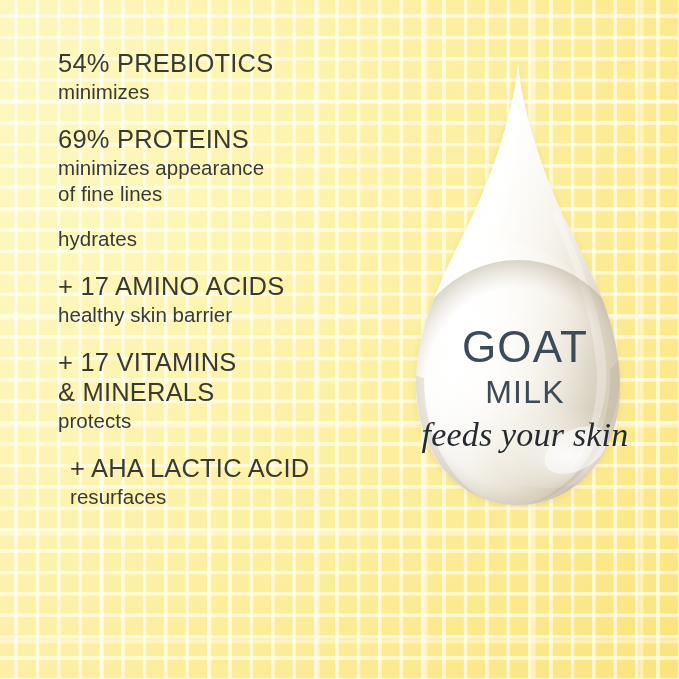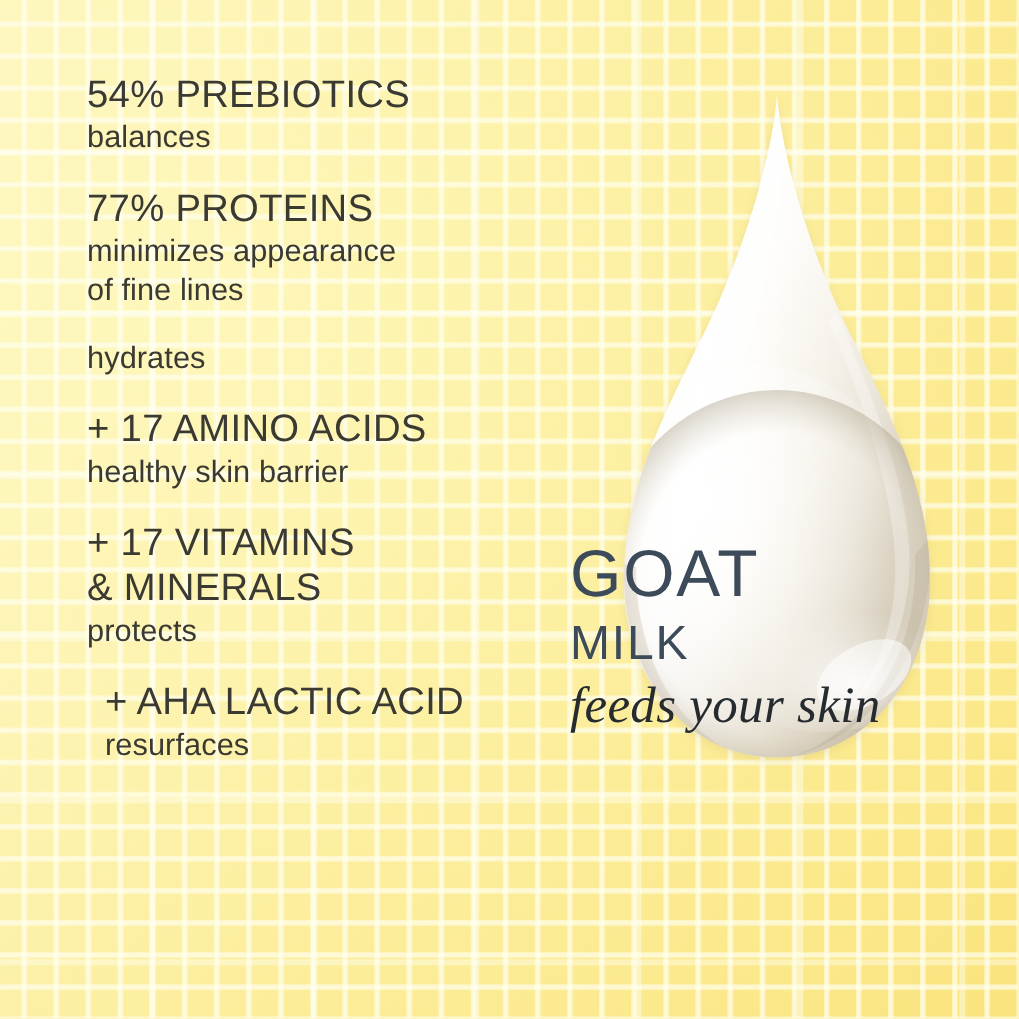--- a/index.html
+++ b/index.html
@@ -122,22 +122,22 @@
     display: block;
     filter: drop-shadow(0 2px 3px rgba(190,170,110,0.22));
   }
 
   
   .droplet-label {
     position: absolute;
     left: 380px;
     top: 324px;
     width: 290px;
+    text-align: center;
     pointer-events: none;
-    margin-top: 36px;
   }
   .label-goat {
     font-family: "Liberation Sans", sans-serif;
     font-size: 44px;
     line-height: 45px;
     letter-spacing: 1.2px;
     font-weight: 400;
     color: #3c4a5a;
   }
   .label-milk {
@@ -166,25 +166,25 @@
 
   <div class="bg-wash"></div>
   <div class="bg-wash-2"></div>
   <div class="bg-grid"></div>
   <div class="bg-grid-major"></div>
 
   <div class="ingredients">
 
     <div class="ingredient-block">
       <div class="ingredient-title">54% PREBIOTICS</div>
-      <div class="ingredient-benefit">balances</div>
-    </div>
-
-    <div class="ingredient-block">
-      <div class="ingredient-title">77% PROTEINS</div>
+      <div class="ingredient-benefit">minimizes</div>
+    </div>
+
+    <div class="ingredient-block">
+      <div class="ingredient-title">69% PROTEINS</div>
       <div class="ingredient-benefit">minimizes appearance
 of fine lines</div>
     </div>
 
     <div class="ingredient-block">
       <div class="ingredient-benefit">hydrates</div>
     </div>
 
     <div class="ingredient-block">
       <div class="ingredient-title">+ 17 AMINO ACIDS</div>

